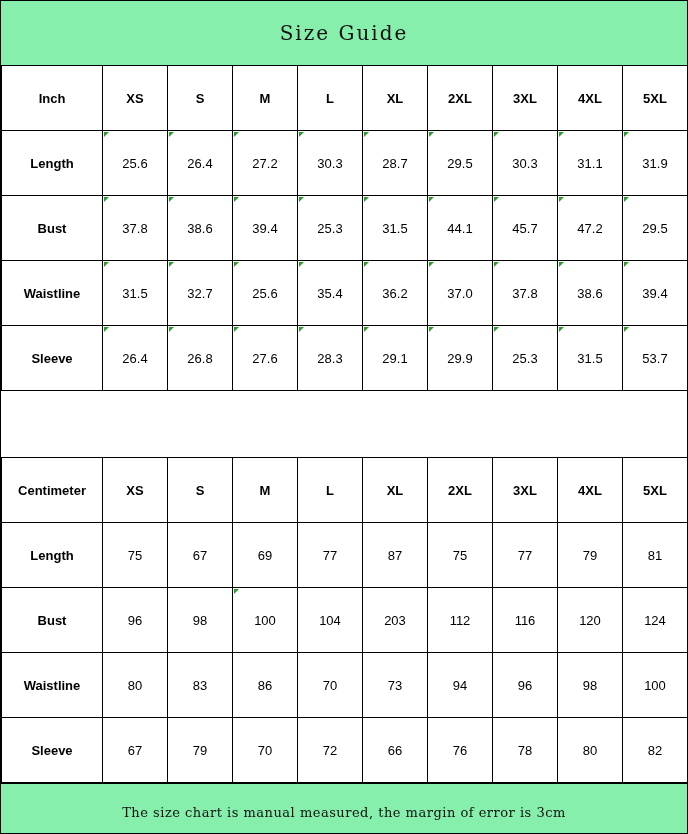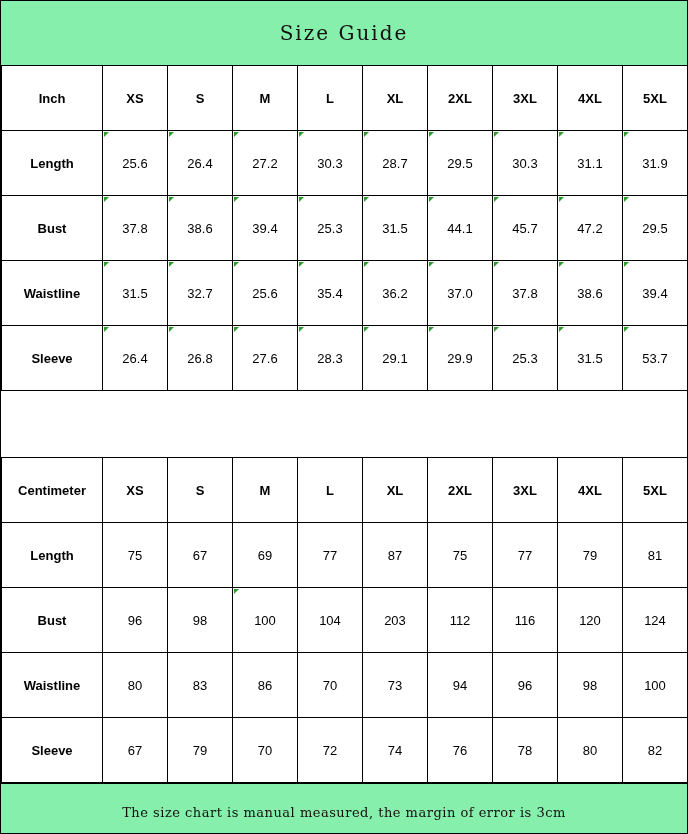--- a/index.html
+++ b/index.html
@@ -246,21 +246,21 @@
         <td class="value">96</td>
         <td class="value">98</td>
         <td class="value">100</td>
       </tr>
       <tr>
         <td class="row-label">Sleeve</td>
         <td class="value">67</td>
         <td class="value">79</td>
         <td class="value">70</td>
         <td class="value">72</td>
-        <td class="value">74</td>
+        <td class="value">66</td>
         <td class="value">76</td>
         <td class="value">78</td>
         <td class="value">80</td>
         <td class="value">82</td>
       </tr>
     </tbody>
   </table>
 
   <div class="footer">The size chart is manual measured,  the margin of error is 3cm</div>
 

